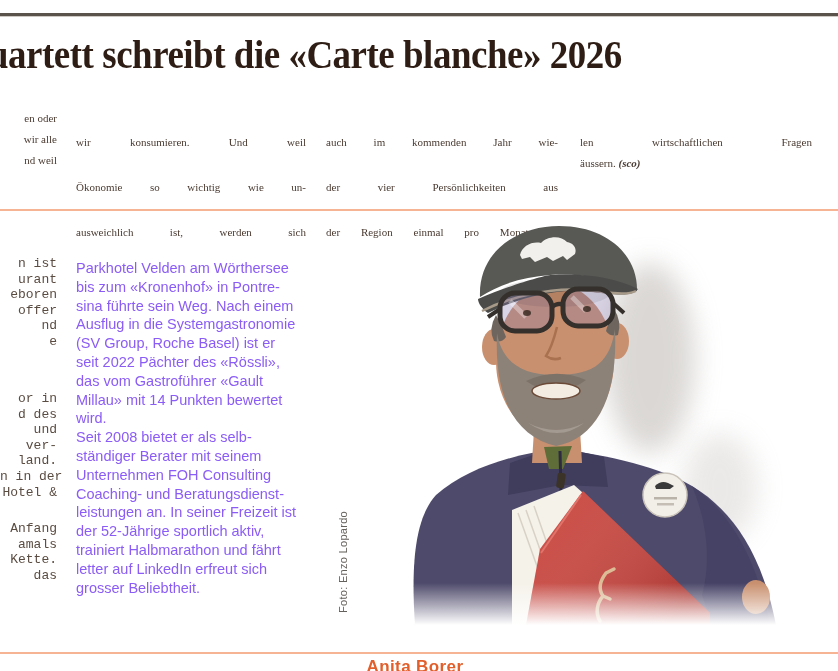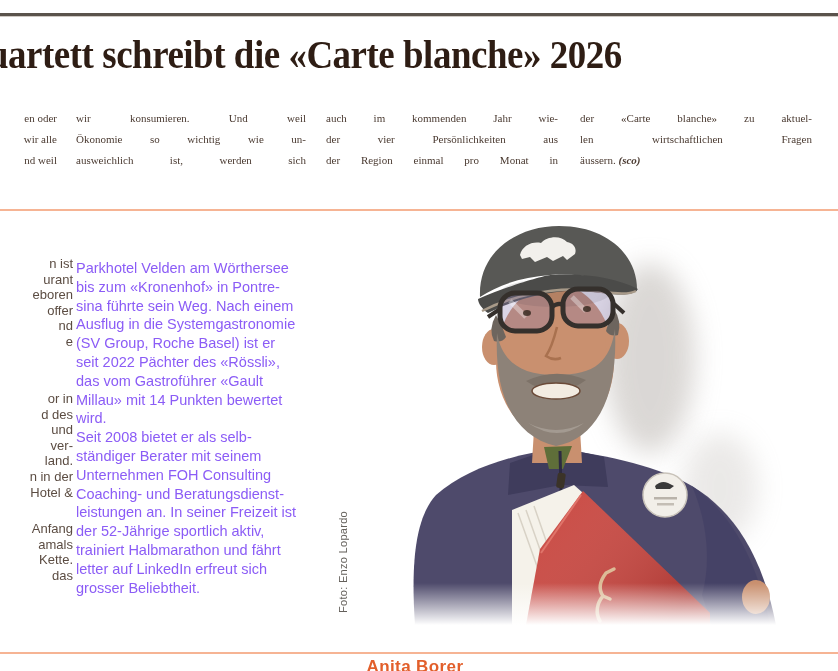--- a/index.html
+++ b/index.html
@@ -6,35 +6,35 @@
   body{width:838px;height:671px;position:relative;overflow:hidden;
        font-family:"Liberation Serif",serif;-webkit-font-smoothing:antialiased;}
   .abs{position:absolute;}
   
   #top-rule{top:13px;left:0;width:838px;height:3px;background:#5a534c;border-bottom:1px solid #cfc9c3;}
   
   #headline{top:30px;left:-12px;width:900px;font-size:41px;font-weight:bold;color:#2e1d14;
             letter-spacing:-0.5px;white-space:nowrap;transform:scaleX(.9);transform-origin:0 50%;}
   
   .intro-col{top:108px;font-size:11px;line-height:20.8px;color:#4a3a31;}
-  .jline{text-align:justify;text-align-last:justify;}
+  .jline{text-align:justify;text-align-last:justify;margin-top:24px;}
   #intro-col1{left:0;width:57px;}
   #intro-col1 .line{text-align:right;white-space:nowrap;}
   #intro-col2{left:76px;width:230px;}
   #intro-col3{left:326px;width:232px;}
   #intro-col4{left:580px;width:232px;}
   .lastline{text-align:left;}
   .byline{font-style:italic;font-weight:bold;}
   
   .orange-rule{left:0;width:838px;height:2px;background:#f6b494;}
   #rule-mid{top:209px;}
   #rule-bottom{top:652px;}
   
-  .frag-col{left:0;width:57px;font-family:Liberation Sans, sans-serif;font-size:13px;
-            line-height:15.6px;color:#5b4c42;padding-left:16px;}
+  .frag-col{left:0;width:57px;font-family:Liberation Mono, monospace;font-size:13px;
+            line-height:15.6px;color:#5b4c42;}
   .frag-col .line{text-align:right;white-space:nowrap;}
   #frags-1{top:256px;}
   #frags-2{top:391px;}
   #frags-3{top:521px;}
   
   #profile-body{top:259px;left:76px;width:252px;font-family:"Liberation Sans",sans-serif;
                 font-size:14.5px;line-height:18.8px;color:#8b5cf6;}
   #profile-body .line{white-space:nowrap;}
   
   #photo-credit{left:337px;top:613px;width:130px;height:13px;
@@ -64,21 +64,20 @@
     <div class="line jline">Ökonomie so wichtig wie un-</div>
     <div class="line jline">ausweichlich ist, werden sich</div>
   </div>
 <div class="abs intro-col" id="intro-col3">
     <div class="line jline">auch im kommenden Jahr wie-</div>
     <div class="line jline">der vier Persönlichkeiten aus</div>
     <div class="line jline">der Region einmal pro Monat in</div>
   </div>
 <div class="abs intro-col" id="intro-col4">
   <div class="lines">
-      <div class="line jline">der «Carte blanche» zu aktuel-</div>
       <div class="line jline">len wirtschaftlichen Fragen</div>
     </div>
   <div class="line lastline"><span>äussern.</span>
        <span class="byline">(sco)</span></div>
 </div>
 
 <div class="abs orange-rule" id="rule-mid"></div>
 
 <div class="abs frag-col" id="frags-1">
     <div class="line">n ist</div>

